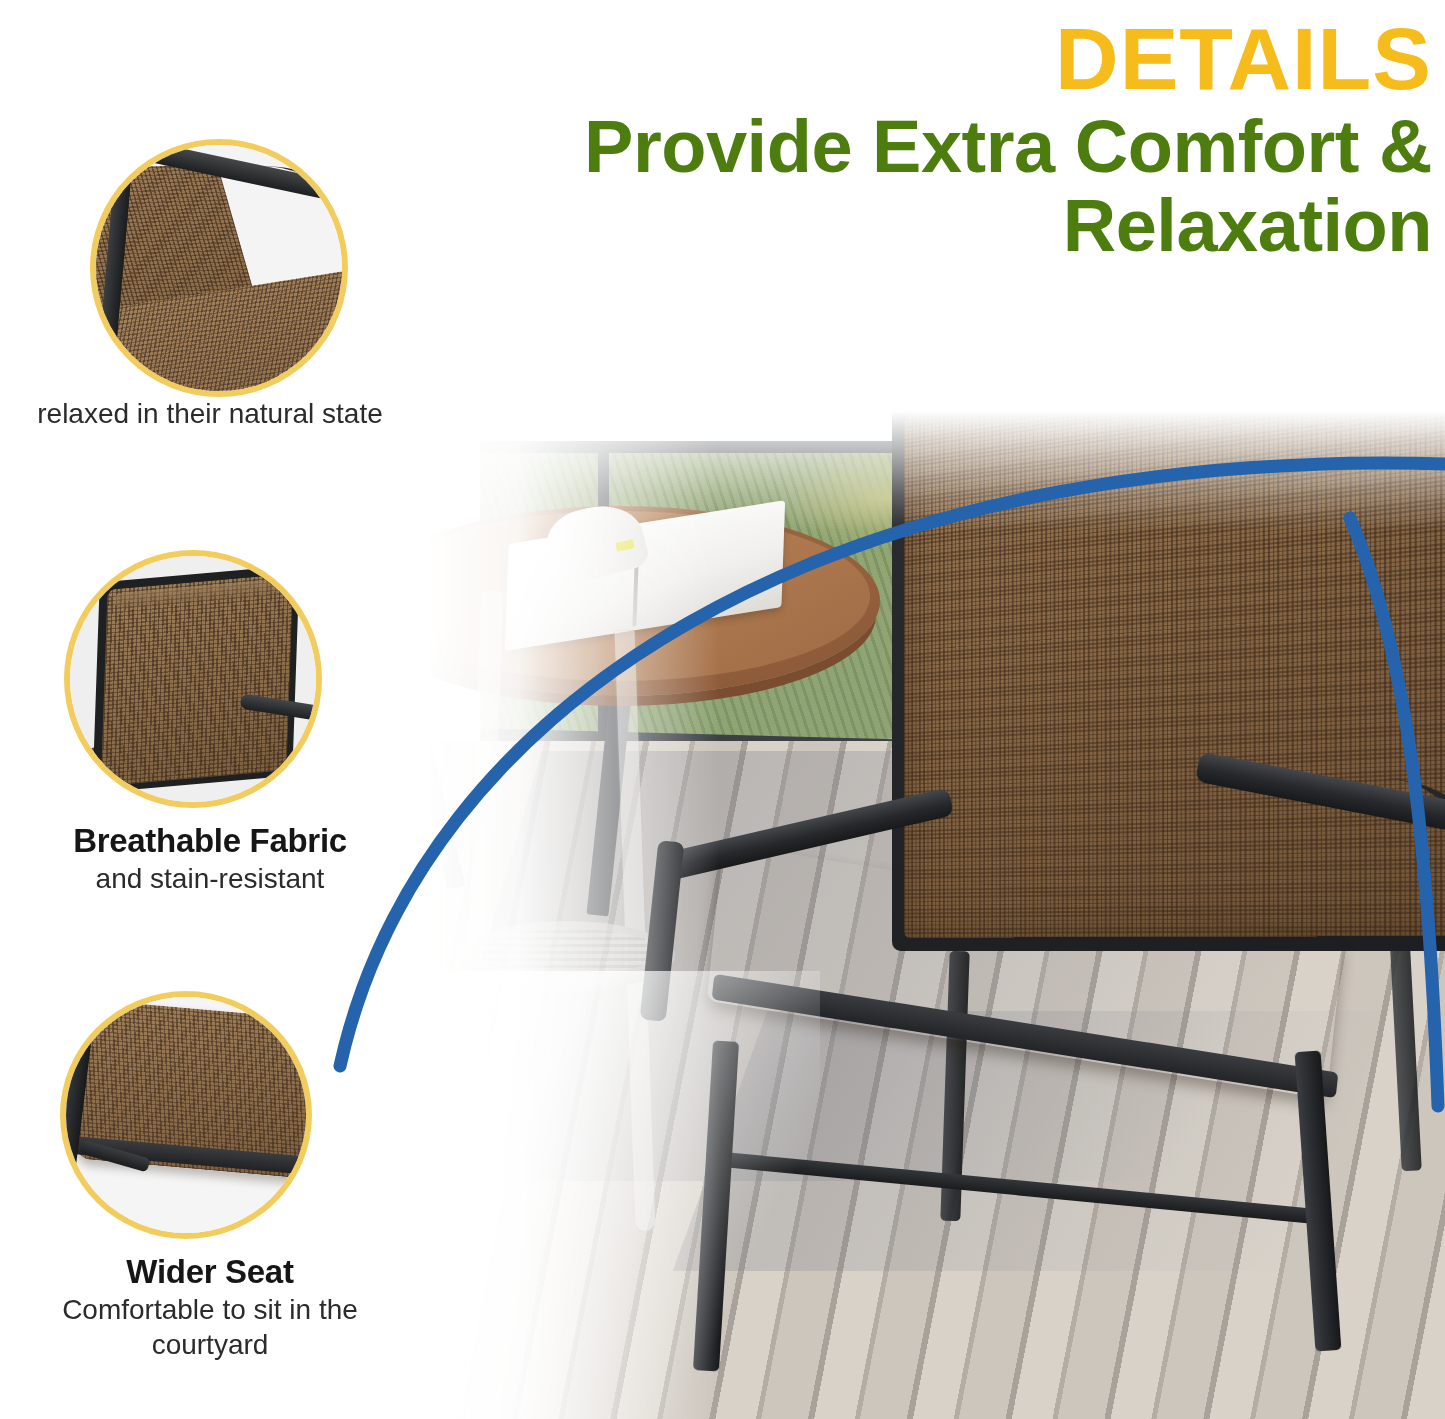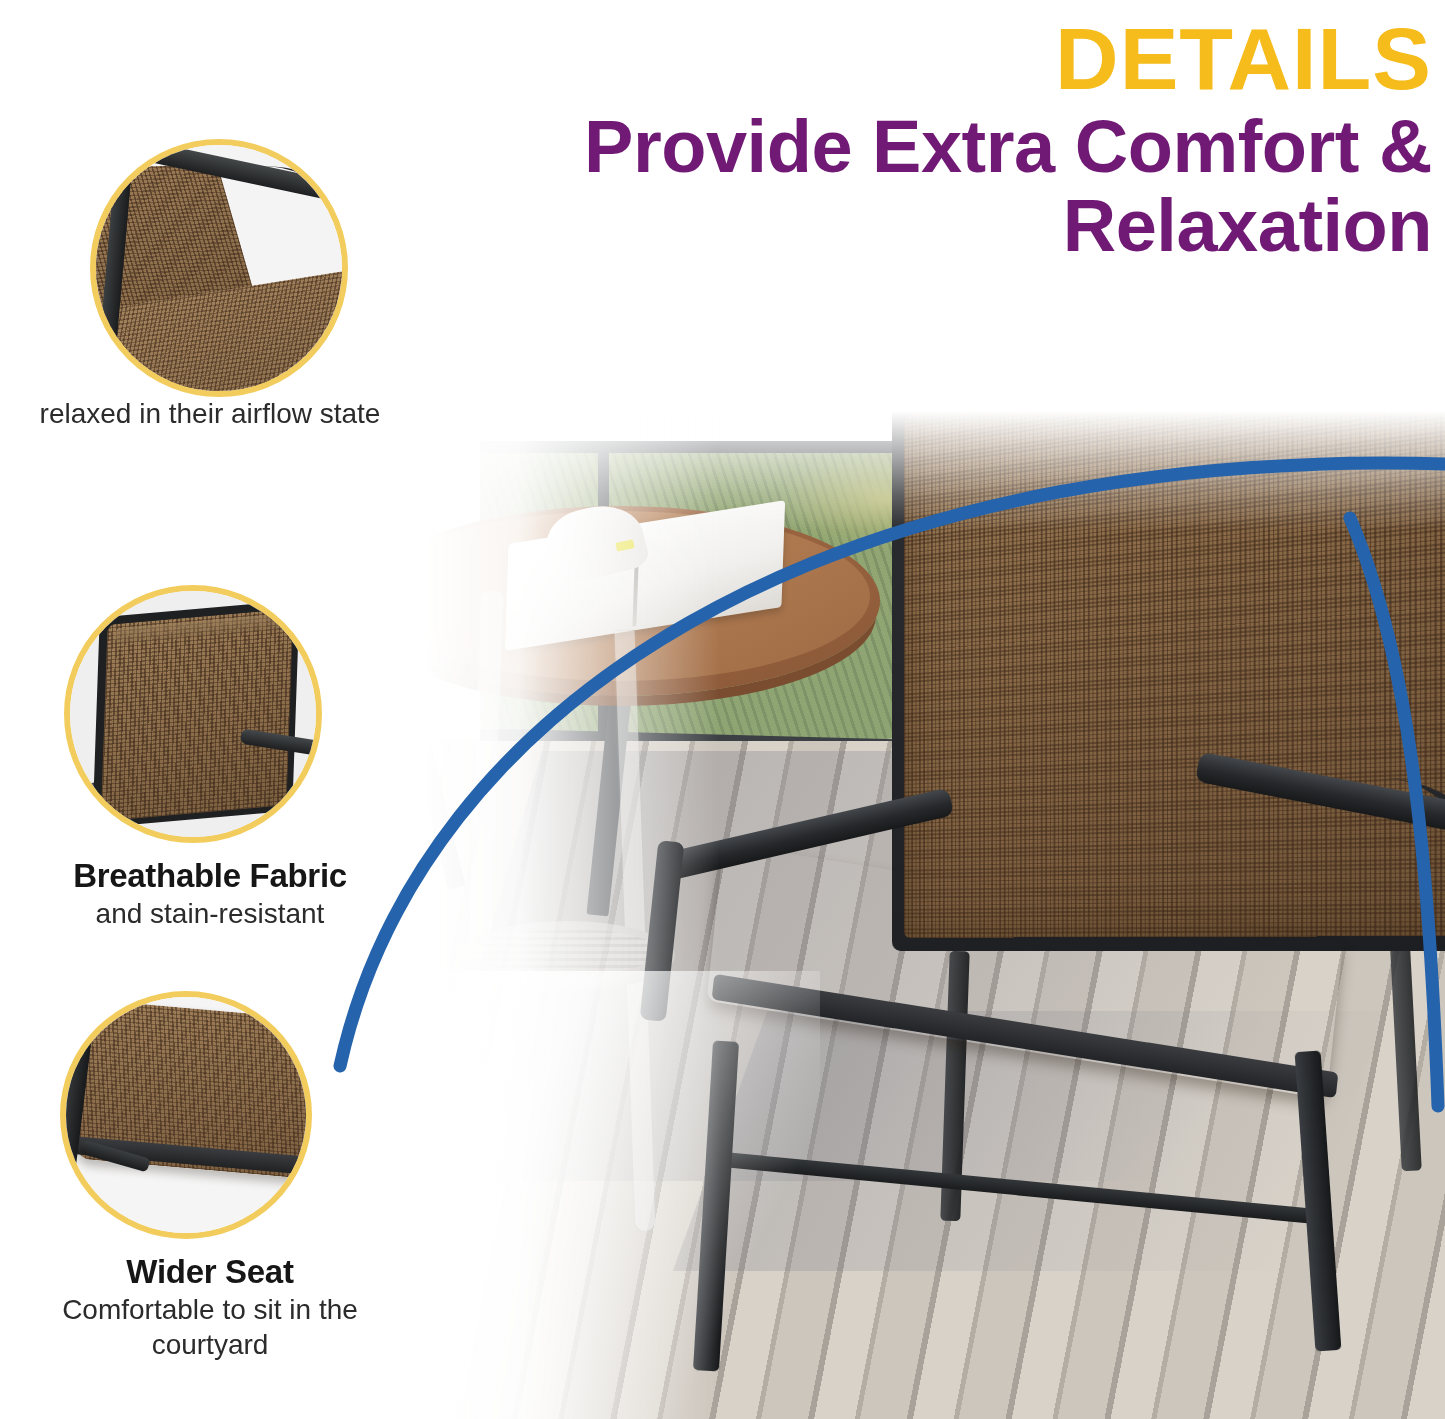--- a/index.html
+++ b/index.html
@@ -10,21 +10,21 @@
   }
   .stage{position:absolute;inset:0;margin-top:21px;}
 
   
   .header{position:absolute;left:330px;top:-6px;width:1110px;text-align:right;}
   .kicker{
     font-size:88px;font-weight:bold;letter-spacing:1px;color:#f5bc1c;
     line-height:1.0;margin:0;padding:0 8px 0 0;
   }
   .headline{
-    font-size:74px;font-weight:bold;color:#701a75;line-height:1.07;
+    font-size:74px;font-weight:bold;color:#4d7c0f;line-height:1.07;
     margin:4px 0 0 0;padding:0 8px 0 0;letter-spacing:-0.5px;
   }
 
   
   .photo{
     position:absolute;left:300px;top:390px;width:1145px;height:1029px;
     overflow:hidden;
   }
   .photo-inner{position:absolute;inset:0;}
 
@@ -402,24 +402,24 @@
     <div class="circle" style="width:258px;height:258px;margin-left:90px;">
       <div class="circle-img">
         <div class="c1-bg"></div>
         <div class="c1-fabric-a"></div>
         <div class="c1-fabric-b"></div>
         <div class="c1-arm-post"></div>
         <div class="c1-arm"></div>
         <div class="c1-arm-curve"></div>
       </div>
     </div>
-    <div class="f-desc">relaxed in their airflow state</div>
+    <div class="f-desc">relaxed in their natural state</div>
   </div>
 
-  <div class="feature" style="left:0px;top:564px;">
+  <div class="feature" style="left:0px;top:529px;">
     <div class="circle" style="width:258px;height:258px;margin-left:64px;">
       <div class="circle-img">
         <div class="c2-bg"></div>
         <div class="c2-arm-l"></div>
         <div class="c2-frame"></div>
         <div class="c2-sling"></div>
         <div class="c2-hem"></div>
         <div class="c2-arm"></div>
       </div>
     </div>

